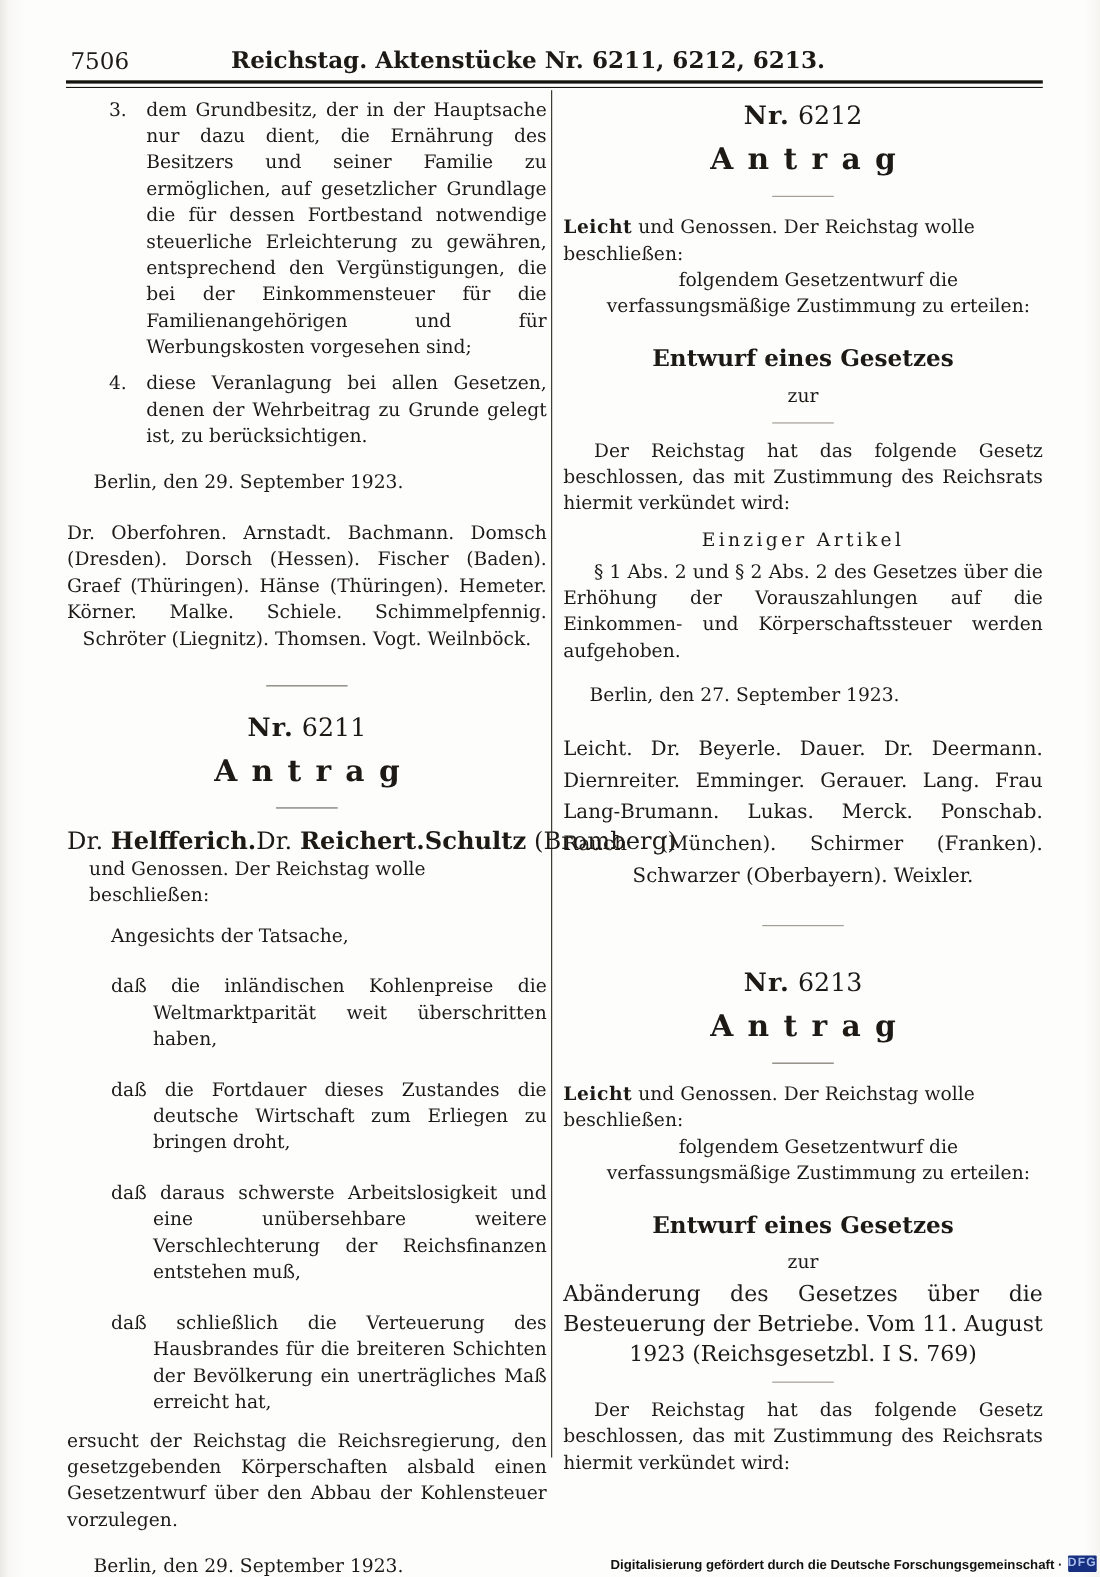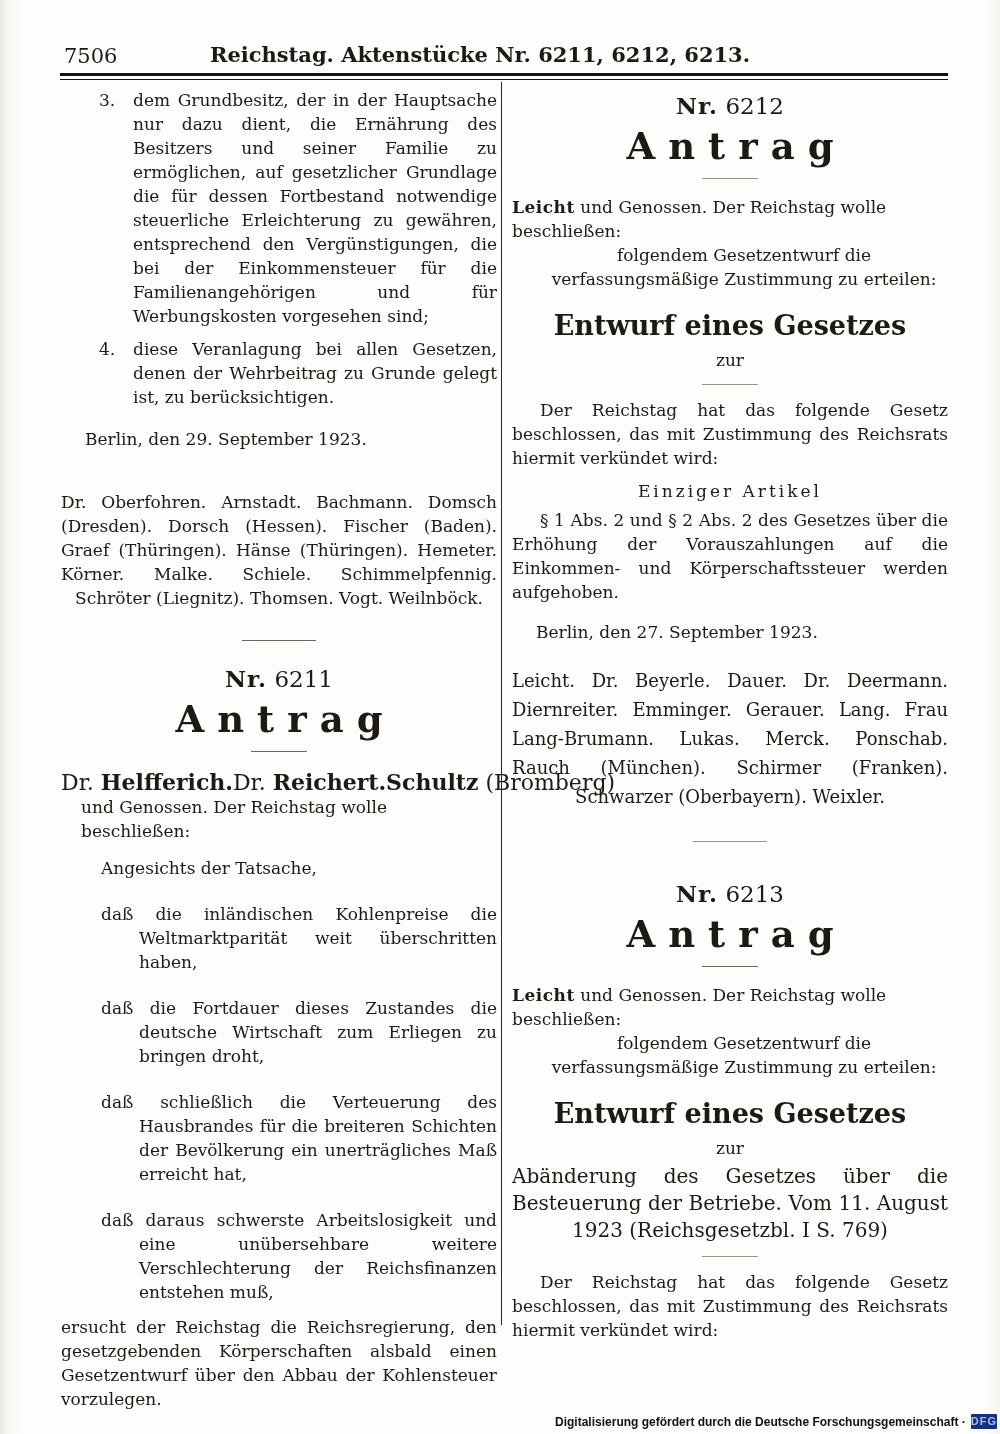--- a/index.html
+++ b/index.html
@@ -28,39 +28,39 @@
   p{margin:0;}
   .b{font-weight:bold;}
   
   .numlist{padding-left:38px;}
   .li{display:flex;}
   .li + .li{margin-top:9px;}
   .linum{width:34px;flex:none;}
   .litext{flex:1;text-align:justify;}
   
   .dateline{margin:18px 0 0 24px;text-align:left;}
-  .signatures{margin-top:39px;text-align:justify;text-align-last:center;}
+  .signatures{margin-top:22px;text-align:justify;text-align-last:center;}
   .divider{width:74px;height:0;border-top:1px solid #6b665e;margin:30px auto 0;}
   .divider.faint{border-top-color:#9a958c;}
   .divider.small{width:56px;margin:12px auto 0;}
   .nr{margin:26px 0 0;text-align:center;font-size:23px;font-weight:normal;}
   .nr .nrlabel{font-weight:bold;letter-spacing:1px;}
-  .antrag{margin:8px 0 0;text-align:center;font-size:37px;font-weight:bold;letter-spacing:13px;text-indent:13px;line-height:40px;}
+  .antrag{margin:8px 0 0;text-align:center;font-size:27px;font-weight:bold;letter-spacing:13px;text-indent:13px;line-height:40px;}
   
   .movers{margin-top:18px;display:flex;justify-content:space-between;font-size:22px;white-space:nowrap;}
   .movers2{margin:0 0 0 20px;text-align:left;}
   .premise{margin:13px 0 0 40px;text-align:left;}
   .clause{margin-top:22px;padding-left:78px;text-indent:-38px;}
   .resolution{margin-top:11px;}
   .sigline{margin-top:26px;text-align:center;word-spacing:9px;}
   
   .mover-line{margin-top:16px;text-align:left;}
   .mover-line .b{letter-spacing:.5px;}
   .instruction{margin:0 0 0 28px;text-align:center;}
-  .law-heading{margin:18px 0 0;text-align:center;font-size:27px;font-weight:bold;line-height:34px;}
+  .law-heading{margin:18px 0 0;text-align:center;font-size:21px;font-weight:bold;line-height:34px;}
   .law-zur{margin:5px 0 0;text-align:center;font-size:17px;}
   .law-subject{margin:3px 0 0;font-size:20px;line-height:27px;text-align:justify;text-align-last:center;}
   .enactment{margin-top:13px;text-indent:28px;}
   .article-heading{margin-top:9px;text-align:center;letter-spacing:3px;}
   .article-text{margin-top:5px;text-indent:28px;}
   .signatures.wide{font-size:18px;line-height:29px;margin-top:22px;}
   .r-dateline{margin:16px 0 0 24px;text-align:left;}
   
   .footer{position:absolute;right:3px;bottom:5px;display:flex;align-items:center;gap:5px;
           font-family:"Liberation Sans", sans-serif;font-size:12px;font-weight:bold;color:#111;}
@@ -103,22 +103,22 @@
       <p class="movers">
         <span><span>Dr.</span> <span class="b">Helfferich.</span></span>
         <span><span>Dr.</span> <span class="b">Reichert.</span></span>
         <span><span class="b">Schultz</span> <span>(Bromberg)</span></span>
       </p>
       <p class="movers2">und Genossen. Der Reichstag wolle beschließen:</p>
 
       <p class="premise">Angesichts der Tatsache,</p>
       <p class="clause">daß die inländischen Kohlenpreise die Weltmarktparität weit überschritten haben,</p>
       <p class="clause">daß die Fortdauer dieses Zustandes die deutsche Wirtschaft zum Erliegen zu bringen droht,</p>
+      <p class="clause">daß daraus schwerste Arbeitslosigkeit und eine unübersehbare weitere Verschlechterung der Reichsfinanzen entstehen muß,</p>
       <p class="clause">daß schließlich die Verteuerung des Hausbrandes für die breiteren Schichten der Bevölkerung ein unerträgliches Maß erreicht hat,</p>
-      <p class="clause">daß daraus schwerste Arbeitslosigkeit und eine unübersehbare weitere Verschlechterung der Reichsfinanzen entstehen muß,</p>
       <p class="resolution">ersucht der Reichstag die Reichsregierung, den gesetzgebenden Körperschaften alsbald einen Gesetzentwurf über den Abbau der Kohlensteuer vorzulegen.</p>
 
       <p class="dateline">Berlin, den 29. September 1923.</p>
       <p class="sigline">Dr. Helfferich. Dr. Reichert. Schultz (Bromberg).</p>
 
     </section>
   </div>
 
   <div class="col col-right">
 

